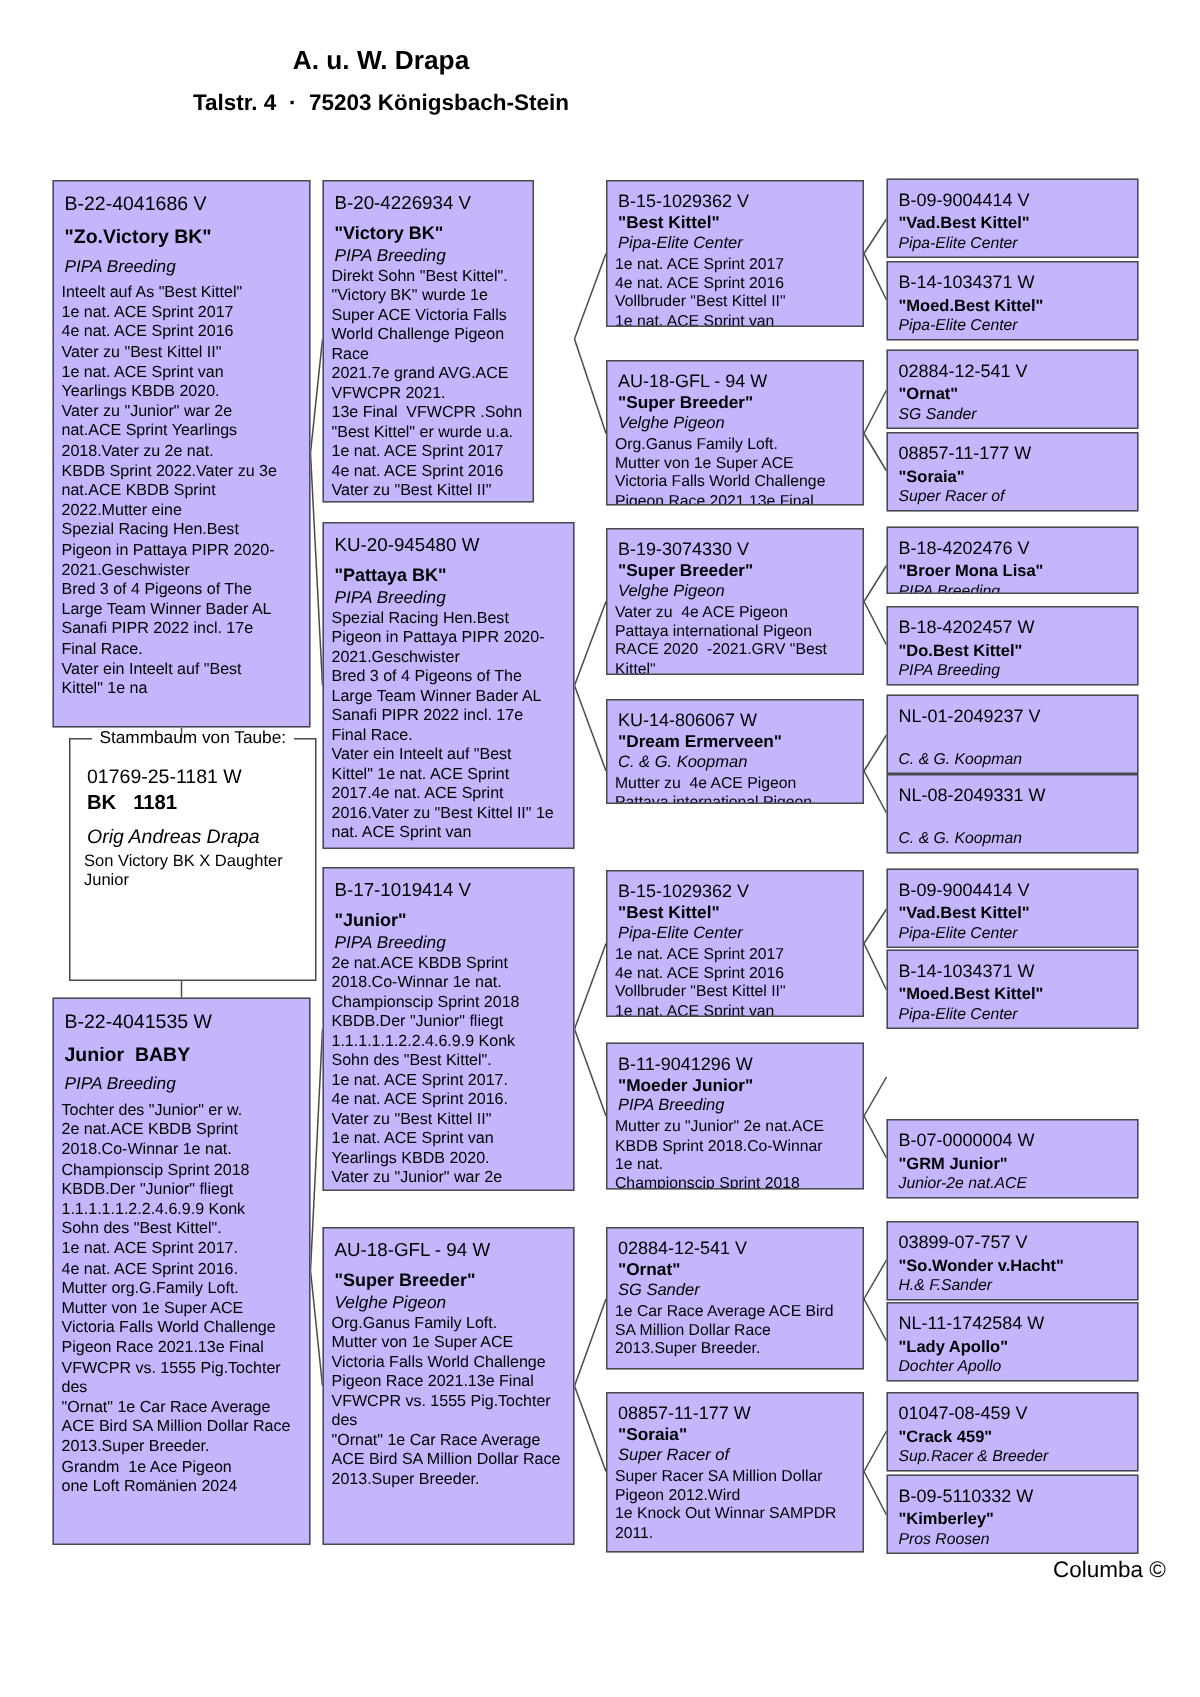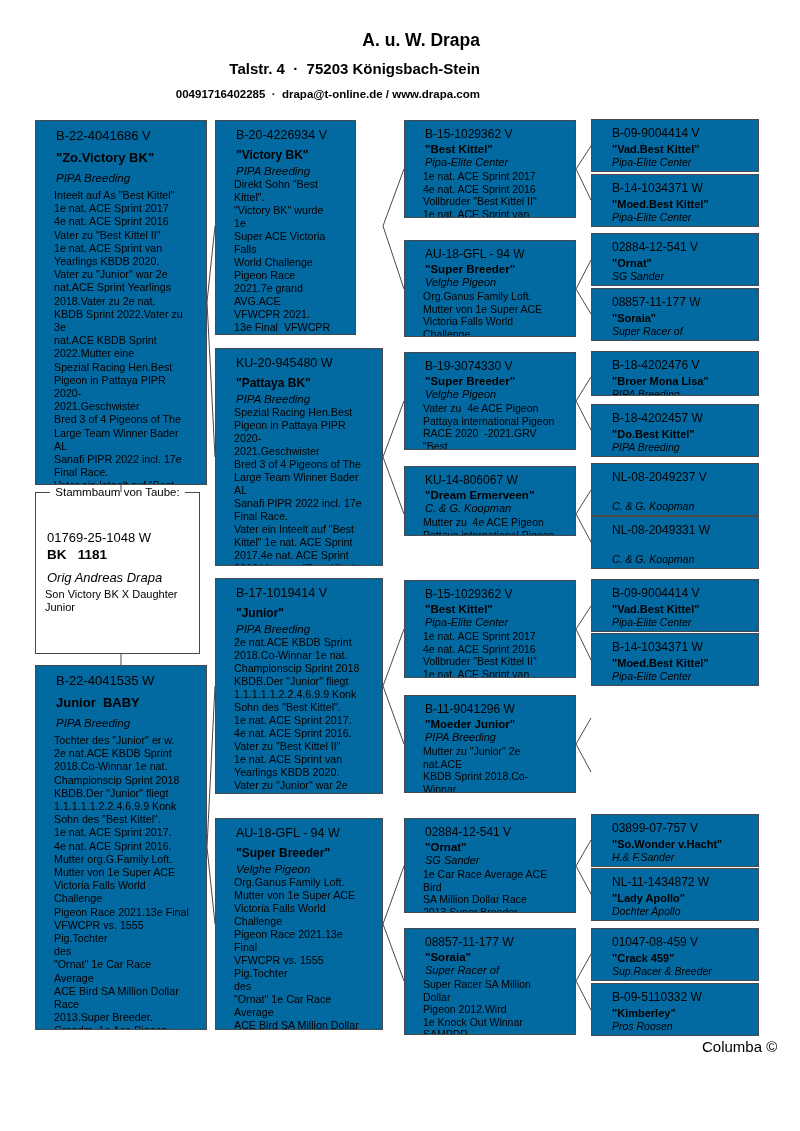--- a/index.html
+++ b/index.html
@@ -2,26 +2,26 @@
 <html><head>
 <meta charset="utf-8">
 <title>Pedigree</title>
 <style>
   html,body { margin:0; padding:0; background:#fff; }
   body { font-family:"Liberation Sans", sans-serif; color:#000; }
   .page { position:relative; width:800px; height:1131px; background:#ffffff; overflow:hidden; }
 
   .connectors { position:absolute; left:0; top:0; width:800px; height:1131px; }
 
-  .header { position:absolute; top:30px; left:28px; width:452px; text-align:right; }
+  .header { position:absolute; top:30px; left:28px; width:452px; text-align:center; }
   .header .h-name { font-size:17.5px; font-weight:bold; white-space:pre-wrap; }
   .header .h-address { font-size:15px; font-weight:bold; margin-top:9px; white-space:pre-wrap; }
   .header .h-contact { font-size:11.5px; font-weight:bold; margin-top:11px; white-space:pre-wrap; }
 
-  .pbox { position:absolute; border:1px solid #4a4a4a; background:#0369a1; padding:4px 17px; box-sizing:border-box; overflow:hidden; }
+  .pbox { position:absolute; border:1px solid #4a4a4a; background:#c4b5fd; padding:4px 4px; box-sizing:border-box; overflow:hidden; }
   .ring { font-size:12.5px; margin:3px 0 0 3px; white-space:pre-wrap; }
   .pname { font-weight:bold; font-size:12px; margin:7px 0 0 3px; white-space:pre-wrap; }
   .pbreeder { font-style:italic; font-size:11.5px; margin:7px 0 0 3px; white-space:pre-wrap; }
   .pdesc { font-size:10.7px; line-height:13.2px; margin:5px 0 0 1px; white-space:pre-wrap; }
 
   .g1 .ring { font-size:13px; }
   .g1 .pname { font-size:13px; }
 
   .g2 .pname { margin-top:6px; }
   .g2 .pbreeder { margin-top:3px; }
@@ -29,21 +29,21 @@
 
   .g3 .ring { font-size:12px; margin-top:2px; }
   .g3 .pname { font-size:11.5px; margin-top:2px; }
   .g3 .pbreeder { font-size:11px; margin-top:1px; }
   .g3 .pdesc { font-size:10.5px; line-height:12.5px; margin-top:2px; }
 
   .g4 .ring { font-size:12px; margin-top:2px; }
   .g4 .pname { font-size:11px; margin-top:3px; min-height:12px; }
   .g4 .pbreeder { font-size:10.5px; margin-top:1px; }
 
-  fieldset.subject { position:absolute; left:35px; top:486px; width:165px; height:168px; margin:0; padding:24px 7px; border:1px solid #4a4a4a; box-sizing:border-box; background:#fff; }
+  fieldset.subject { position:absolute; left:46px; top:486px; width:165px; height:168px; margin:0; padding:4px 7px; border:1px solid #4a4a4a; box-sizing:border-box; background:#fff; }
   fieldset.subject legend { font-size:11.5px; padding:0 5px; margin:0 auto; text-align:center; }
   .subject .s-ring { font-size:13px; margin:8px 0 0 4px; white-space:pre-wrap; }
   .subject .s-name { font-weight:bold; font-size:13.5px; margin:2px 0 0 4px; white-space:pre-wrap; }
   .subject .s-orig { font-style:italic; font-size:13px; margin:8px 0 0 4px; white-space:pre-wrap; }
   .subject .s-desc { font-size:11px; line-height:13px; margin:3px 0 0 2px; white-space:pre-wrap; }
 
   .credit { position:absolute; left:702px; top:1038px; font-size:15px; white-space:pre-wrap; }
 </style>
 </head>
 <body>
@@ -81,21 +81,20 @@
       <line x1="576" y1="866" x2="591" y2="840"></line>
       <line x1="576" y1="866" x2="591" y2="894"></line>
       <line x1="576" y1="981" x2="591" y2="954"></line>
       <line x1="576" y1="981" x2="591" y2="1010"></line>
     </g>
   </svg>
 
   <div class="header">
     <div class="h-name">A. u. W. Drapa</div>
     <div class="h-address">Talstr. 4  ·  75203 Königsbach-Stein</div>
-    <div class="h-contact">00491716402285  ·  drapa@t-online.de / www.drapa.com</div>
   </div>
 
   <div class="pbox g1" style="left:35px;top:120px;width:172px;height:365px">
     <div class="ring">B-22-4041686 V</div>
     <div class="pname">"Zo.Victory BK"</div>
     <div class="pbreeder">PIPA Breeding</div>
     <div class="pdesc">Inteelt auf As "Best Kittel"
 1e nat. ACE Sprint 2017
 4e nat. ACE Sprint 2016
 Vater zu "Best Kittel II"
@@ -113,21 +112,21 @@
 Bred 3 of 4 Pigeons of The
 Large Team Winner Bader AL
 Sanafi PIPR 2022 incl. 17e
 Final Race.
 Vater ein Inteelt auf "Best
 Kittel" 1e na</div>
   </div>
 
   <fieldset class="subject">
     <legend>Stammbaum von Taube:</legend>
-    <div class="s-ring">01769-25-1048 W</div>
+    <div class="s-ring">01769-25-1181 W</div>
     <div class="s-name">BK   1181</div>
     <div class="s-orig">Orig Andreas Drapa</div>
     <div class="s-desc">Son Victory BK X Daughter
 Junior</div>
   </fieldset>
 
   <div class="pbox g1" style="left:35px;top:665px;width:172px;height:365px">
     <div class="ring">B-22-4041535 W</div>
     <div class="pname">Junior  BABY</div>
     <div class="pbreeder">PIPA Breeding</div>
@@ -314,46 +313,51 @@
     <div class="ring">B-18-4202476 V</div>
     <div class="pname">"Broer Mona Lisa"</div>
     <div class="pbreeder">PIPA Breeding</div>
   </div>
   <div class="pbox g4" style="left:591px;top:404px;width:168px;height:53px">
     <div class="ring">B-18-4202457 W</div>
     <div class="pname">"Do.Best Kittel"</div>
     <div class="pbreeder">PIPA Breeding</div>
   </div>
   <div class="pbox g4" style="left:591px;top:463px;width:168px;height:53px">
-    <div class="ring">NL-08-2049237 V</div>
+    <div class="ring">NL-01-2049237 V</div>
     <div class="pname"></div>
     <div class="pbreeder">C. &amp; G. Koopman</div>
   </div>
   <div class="pbox g4" style="left:591px;top:516px;width:168px;height:53px">
     <div class="ring">NL-08-2049331 W</div>
     <div class="pname"></div>
     <div class="pbreeder">C. &amp; G. Koopman</div>
   </div>
   <div class="pbox g4" style="left:591px;top:579px;width:168px;height:53px">
     <div class="ring">B-09-9004414 V</div>
     <div class="pname">"Vad.Best Kittel"</div>
     <div class="pbreeder">Pipa-Elite Center</div>
   </div>
   <div class="pbox g4" style="left:591px;top:633px;width:168px;height:53px">
     <div class="ring">B-14-1034371 W</div>
     <div class="pname">"Moed.Best Kittel"</div>
     <div class="pbreeder">Pipa-Elite Center</div>
   </div>
+  <div class="pbox g4" style="left:591px;top:746px;width:168px;height:53px">
+    <div class="ring">B-07-0000004 W</div>
+    <div class="pname">"GRM Junior"</div>
+    <div class="pbreeder">Junior-2e nat.ACE</div>
+  </div>
   <div class="pbox g4" style="left:591px;top:814px;width:168px;height:53px">
     <div class="ring">03899-07-757 V</div>
     <div class="pname">"So.Wonder v.Hacht"</div>
     <div class="pbreeder">H.&amp; F.Sander</div>
   </div>
   <div class="pbox g4" style="left:591px;top:868px;width:168px;height:53px">
-    <div class="ring">NL-11-1434872 W</div>
+    <div class="ring">NL-11-1742584 W</div>
     <div class="pname">"Lady Apollo"</div>
     <div class="pbreeder">Dochter Apollo</div>
   </div>
   <div class="pbox g4" style="left:591px;top:928px;width:168px;height:53px">
     <div class="ring">01047-08-459 V</div>
     <div class="pname">"Crack 459"</div>
     <div class="pbreeder">Sup.Racer &amp; Breeder</div>
   </div>
   <div class="pbox g4" style="left:591px;top:983px;width:168px;height:53px">
     <div class="ring">B-09-5110332 W</div>

